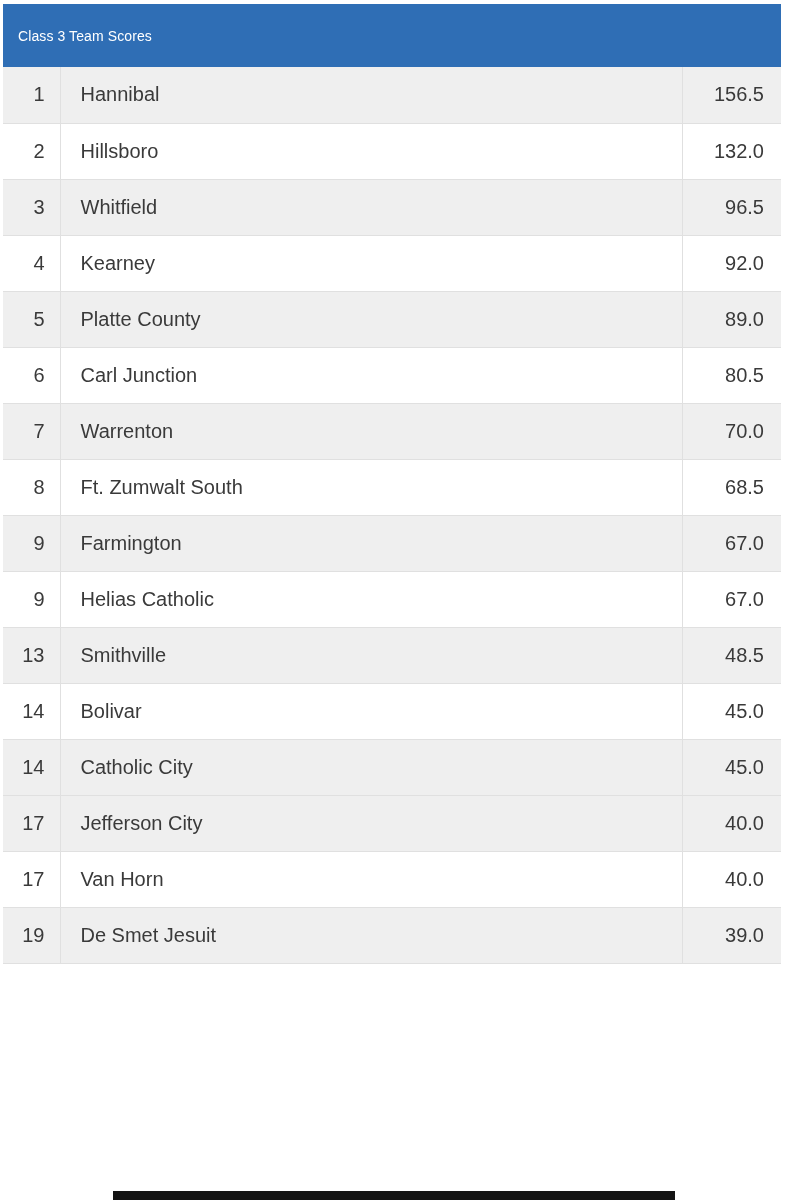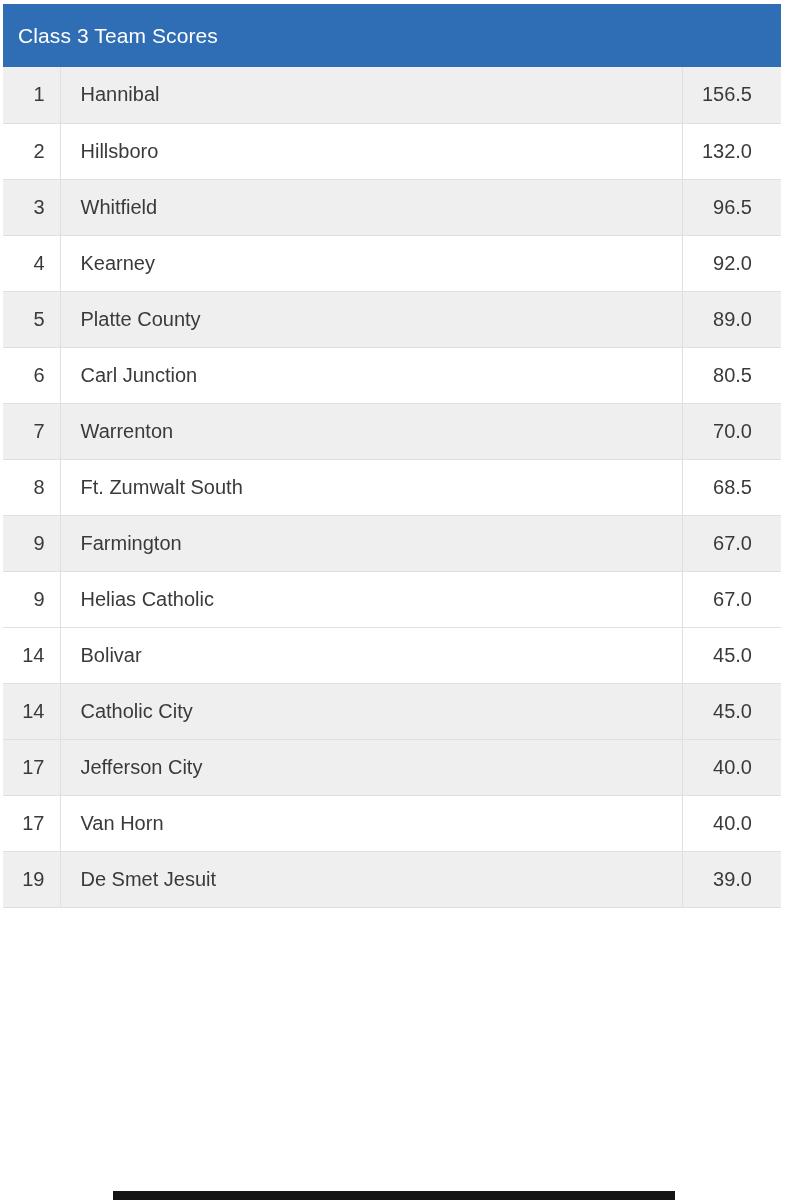--- a/index.html
+++ b/index.html
@@ -38,21 +38,21 @@
   #table-header {
     background: #2f6eb5;
     height: 63px;
     display: flex;
     align-items: center;
     padding-left: 15px;
     box-sizing: border-box;
   }
   #table-title {
     color: #ffffff;
-    font-size: 21px;
+    font-size: 14px;
     font-weight: 400;
     letter-spacing: 0.1px;
     line-height: 1;
   }
 
   
   #scores-table {
     border-collapse: collapse;
     width: 778px;
     table-layout: fixed;
@@ -84,21 +84,21 @@
   td.cell-team {
     width: 622px;
     text-align: left;
     padding-left: 20px;
     border-right: 1px solid #e0e0e0;
     color: #3a3a3a;
   }
   td.cell-score {
     width: 99px;
     text-align: right;
-    padding-right: 29px;
+    padding-right: 17px;
     color: #3a3a3a;
   }
 
   
   #hscrollbar-track {
     position: absolute;
     left: 0;
     bottom: 0;
     width: 785px;
     height: 11px;
@@ -169,20 +169,25 @@
           <tr class="row-odd">
             <td class="cell-rank">9</td>
             <td class="cell-team">Farmington</td>
             <td class="cell-score">67.0</td>
           </tr>
           <tr class="row-even">
             <td class="cell-rank">9</td>
             <td class="cell-team">Helias Catholic</td>
             <td class="cell-score">67.0</td>
           </tr>
+          <tr class="row-odd">
+            <td class="cell-rank">13</td>
+            <td class="cell-team">Smithville</td>
+            <td class="cell-score">48.5</td>
+          </tr>
           <tr class="row-even">
             <td class="cell-rank">14</td>
             <td class="cell-team">Bolivar</td>
             <td class="cell-score">45.0</td>
           </tr>
           <tr class="row-odd">
             <td class="cell-rank">14</td>
             <td class="cell-team">Catholic City</td>
             <td class="cell-score">45.0</td>
           </tr>

